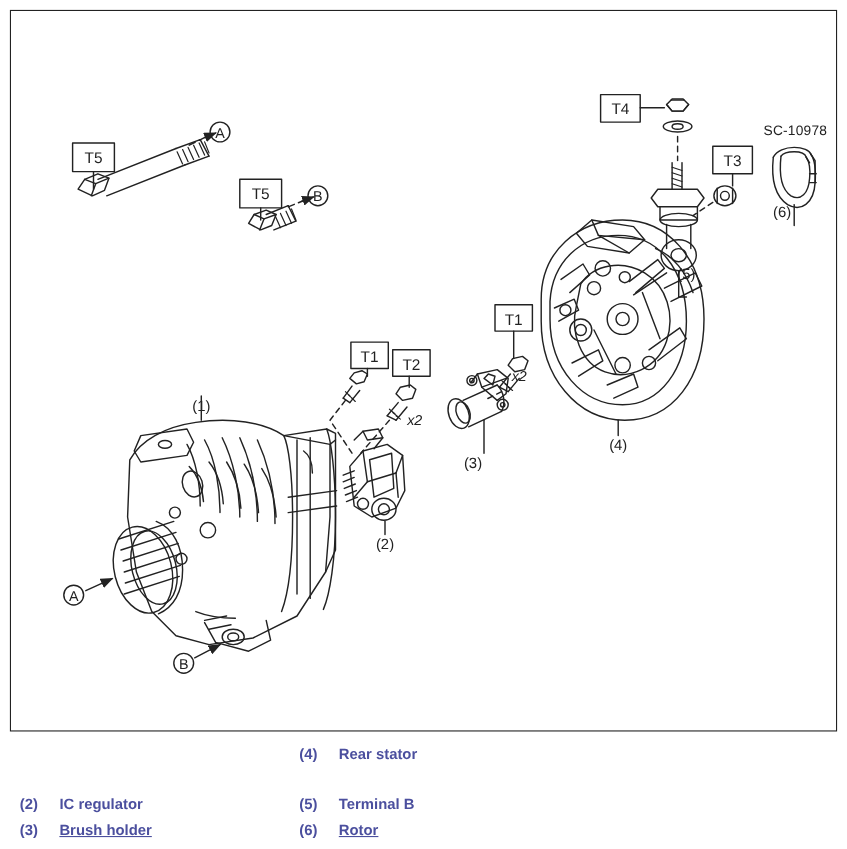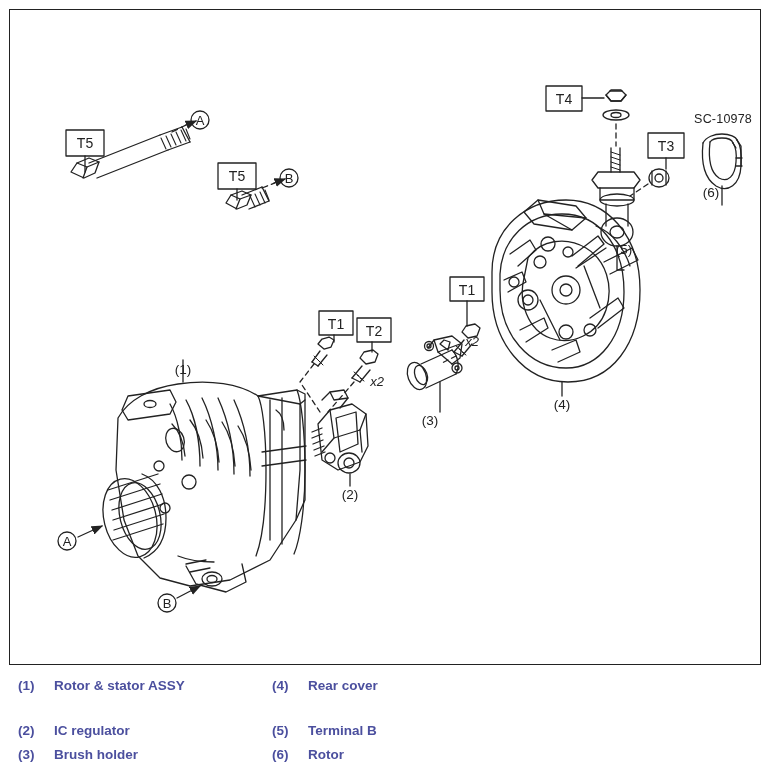--- a/index.html
+++ b/index.html
@@ -60,21 +60,21 @@
     white-space: nowrap;
   }
   .legend-num {
     display: inline-block;
     width: 36px;
   }
   .col1 { left: 18px; }
   .col2 { left: 272px; }
   .row1 { top: 10px; }
   .row2 { top: 55px; }
-  .row3 { top: 79px; }
+  .row3 { top: 79px; text-decoration: underline; }
 </style>
 </head>
 <body>
 
 <div id="page">
 
   <div id="figure-frame"></div>
 
   <svg id="diagram-svg" viewBox="0 0 770 680">
     <defs>
@@ -408,31 +408,28 @@
       <text x="711" y="197" font-size="13.5">(6)</text>
 
       <text x="377" y="386" font-size="13" font-style="italic">x2</text>
       <text x="472" y="346" font-size="13" font-style="italic">x2</text>
     </g>
   </svg>
 
   <div id="figure-id">SC-10978</div>
 
   <div id="legend">
-    <div class="legend-item col1 row1">
-      <span class="legend-num">(1)</span><span>Rotor &amp; stator ASSY</span>
-    </div>
     <div class="legend-item col1 row2">
       <span class="legend-num">(2)</span><span>IC regulator</span>
     </div>
     <div class="legend-item col1 row3">
       <span class="legend-num">(3)</span><span>Brush holder</span>
     </div>
     <div class="legend-item col2 row1">
-      <span class="legend-num">(4)</span><span>Rear cover</span>
+      <span class="legend-num">(4)</span><span>Rear stator</span>
     </div>
     <div class="legend-item col2 row2">
       <span class="legend-num">(5)</span><span>Terminal B</span>
     </div>
     <div class="legend-item col2 row3">
       <span class="legend-num">(6)</span><span>Rotor</span>
     </div>
   </div>
 
 </div>

